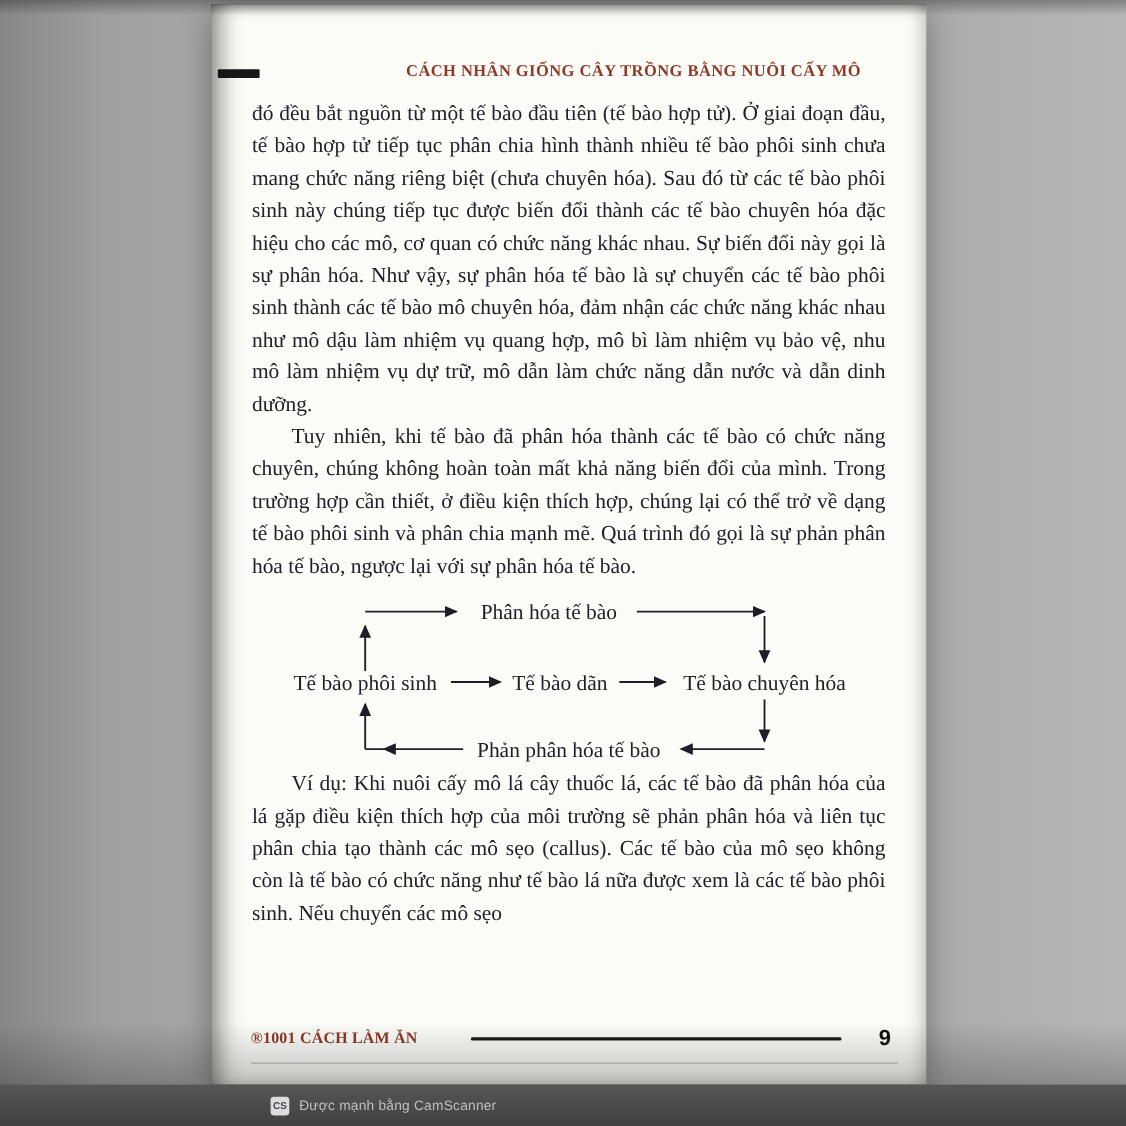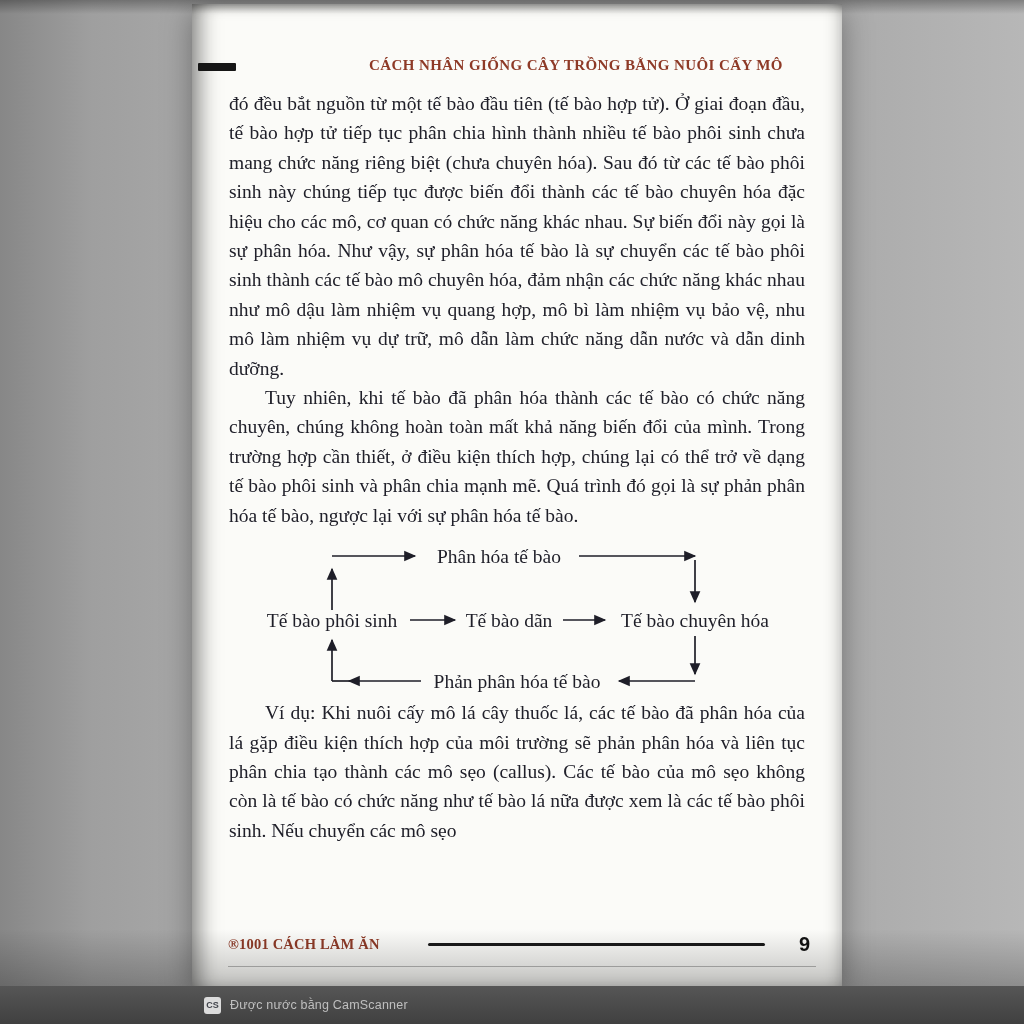--- a/index.html
+++ b/index.html
@@ -45,21 +45,21 @@
   .pagenum { font-weight:bold; font-size:20px; color:#121212; font-family:"Liberation Sans",sans-serif; }
   .footer-thin { position:absolute; left:36px; right:26px; bottom:19px; height:1px; background:rgba(60,60,60,.35); }
 
   .bottom-bar {
     position:absolute; left:0; right:0; bottom:0; height:38px; z-index:4;
     background:linear-gradient(180deg,#565656,#404040);
     display:flex; align-items:center; gap:9px; padding-left:204px;
   }
   .cs-badge {
     width:17px; height:17px; border-radius:3px; background:#dcdcdc; color:#42454c;
-    font:bold 9px/17px "Liberation Sans",sans-serif; text-align:center;
+    font:bold 9px/17px "Liberation Sans",sans-serif; text-align:center;margin-left:42px;
   }
   .cs-text { font-family:"Liberation Sans",sans-serif; font-size:12.5px; color:#bfbfbf; letter-spacing:.2px; }
 </style>
 </head>
 <body>
 
 <div class="scan">
 
   <div class="page">
 
@@ -118,16 +118,16 @@
       <span class="imprint">®1001 CÁCH LÀM ĂN</span>
       <span class="rule"></span>
       <span class="pagenum">9</span>
     </div>
     <div class="footer-thin"></div>
 
   </div>
 
   <div class="bottom-bar">
     <span class="cs-badge">CS</span>
-    <span class="cs-text">Được nước bằng CamScanner</span>
+    <span class="cs-text">Được mạnh bằng CamScanner</span>
   </div>
 
 </div>
 
 </body></html>

